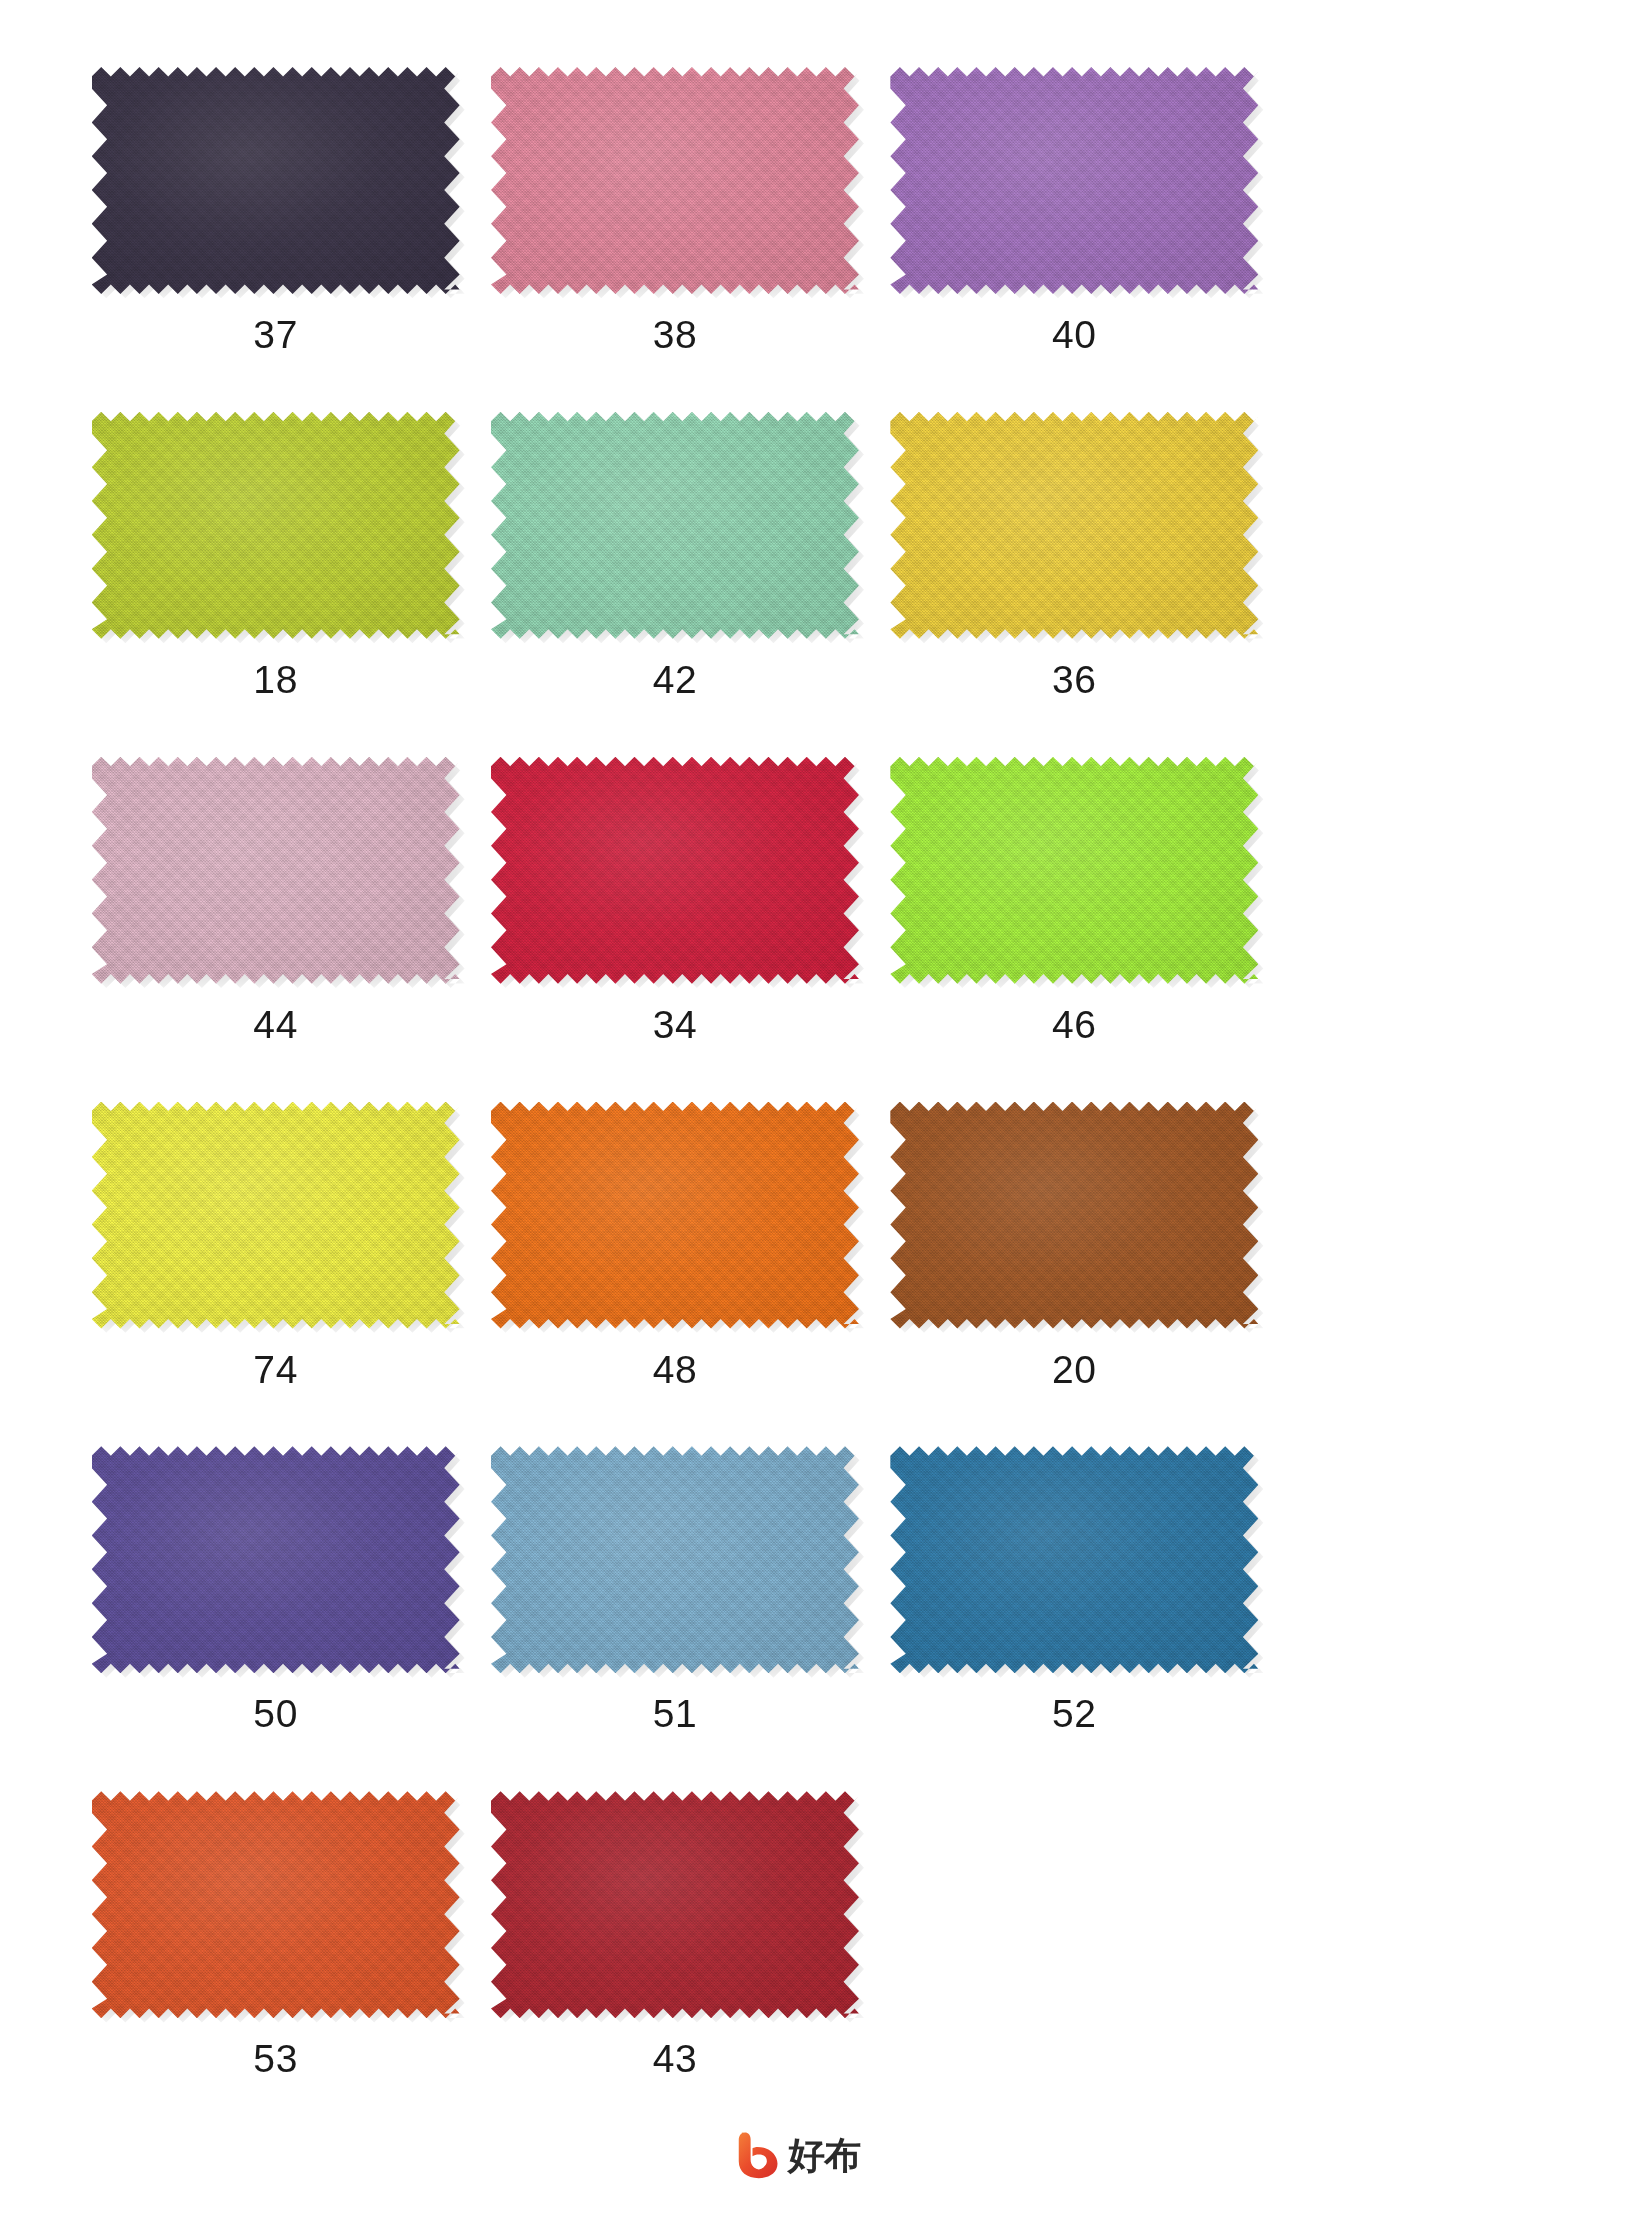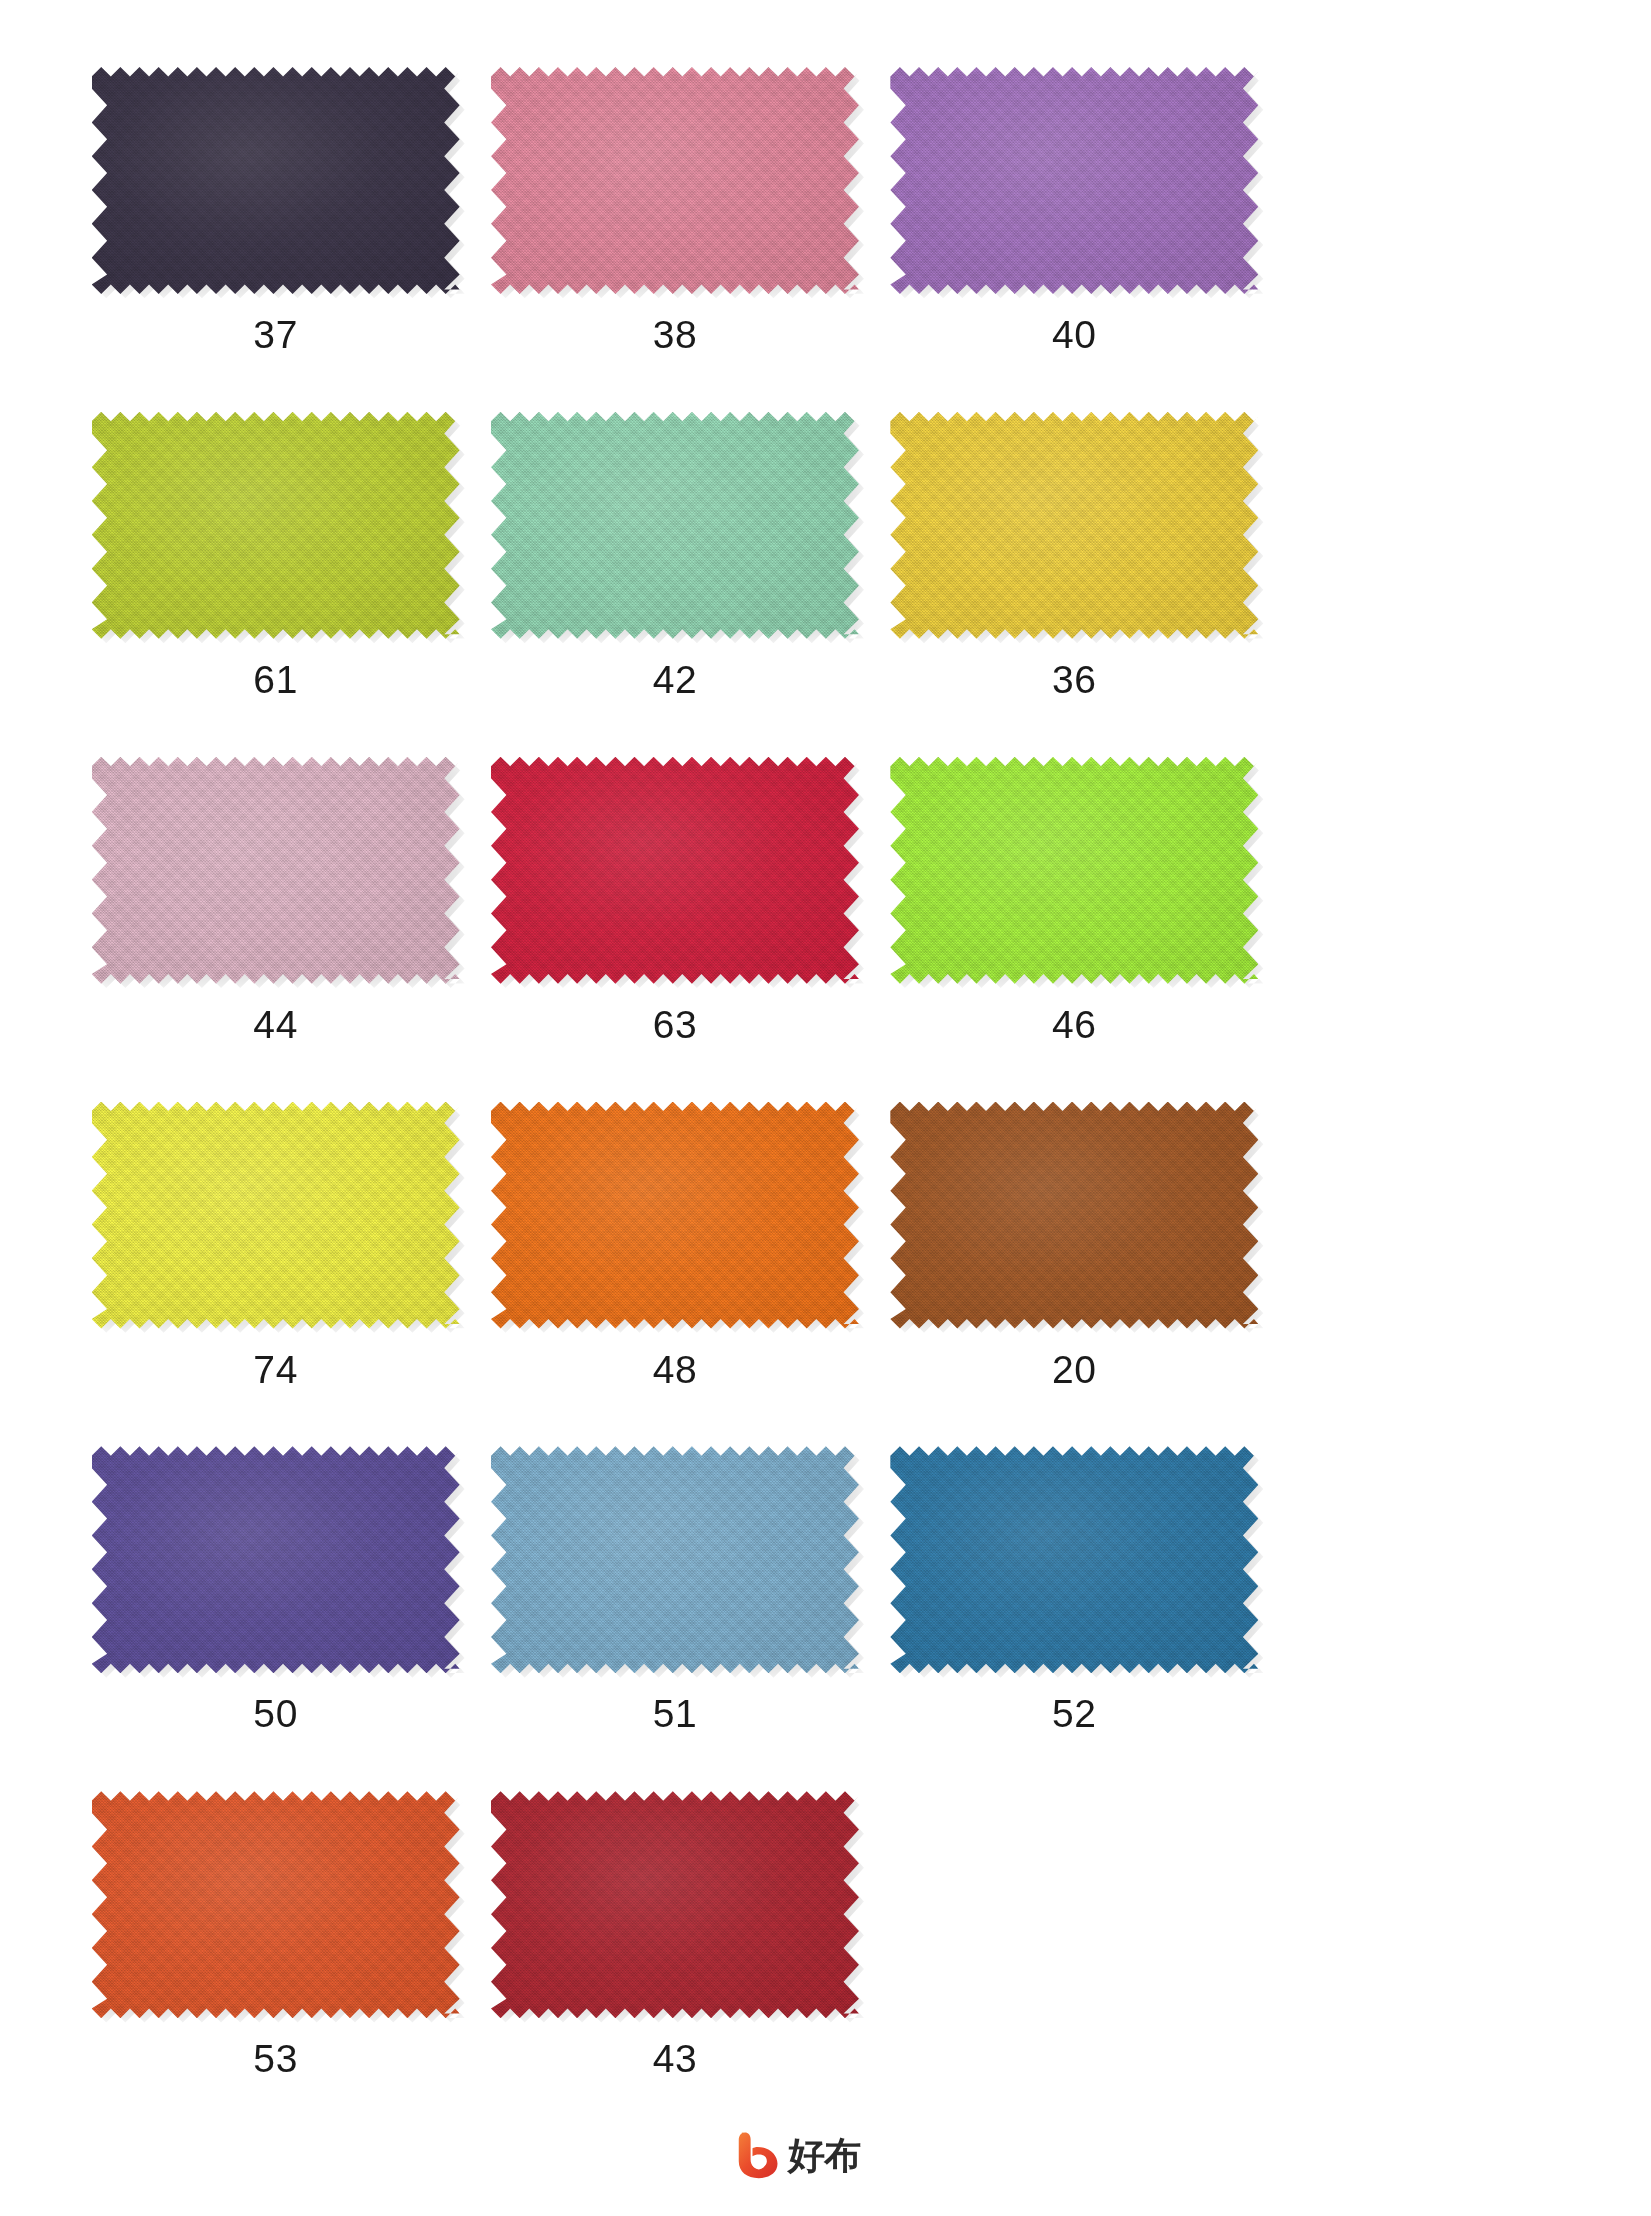--- a/index.html
+++ b/index.html
@@ -251,21 +251,21 @@
         <div class="swatch-label">40</div>
       </div>
       <div class="cell">
         <div class="swatch-wrap">
           <div class="swatch-shadow"></div>
           <div class="swatch" style="background: rgb(196, 216, 54);">
             <div class="weave"></div>
             <div class="sheen"></div>
           </div>
         </div>
-        <div class="swatch-label">61</div>
+        <div class="swatch-label">18</div>
       </div>
       <div class="cell">
         <div class="swatch-wrap">
           <div class="swatch-shadow"></div>
           <div class="swatch" style="background: rgb(150, 220, 184);">
             <div class="weave"></div>
             <div class="sheen"></div>
           </div>
         </div>
         <div class="swatch-label">42</div>
@@ -291,21 +291,21 @@
         <div class="swatch-label">44</div>
       </div>
       <div class="cell">
         <div class="swatch-wrap">
           <div class="swatch-shadow"></div>
           <div class="swatch" style="background: rgb(217, 32, 64);">
             <div class="weave"></div>
             <div class="sheen"></div>
           </div>
         </div>
-        <div class="swatch-label">63</div>
+        <div class="swatch-label">34</div>
       </div>
       <div class="cell">
         <div class="swatch-wrap">
           <div class="swatch-shadow"></div>
           <div class="swatch" style="background: rgb(168, 246, 60);">
             <div class="weave"></div>
             <div class="sheen"></div>
           </div>
         </div>
         <div class="swatch-label">46</div>

